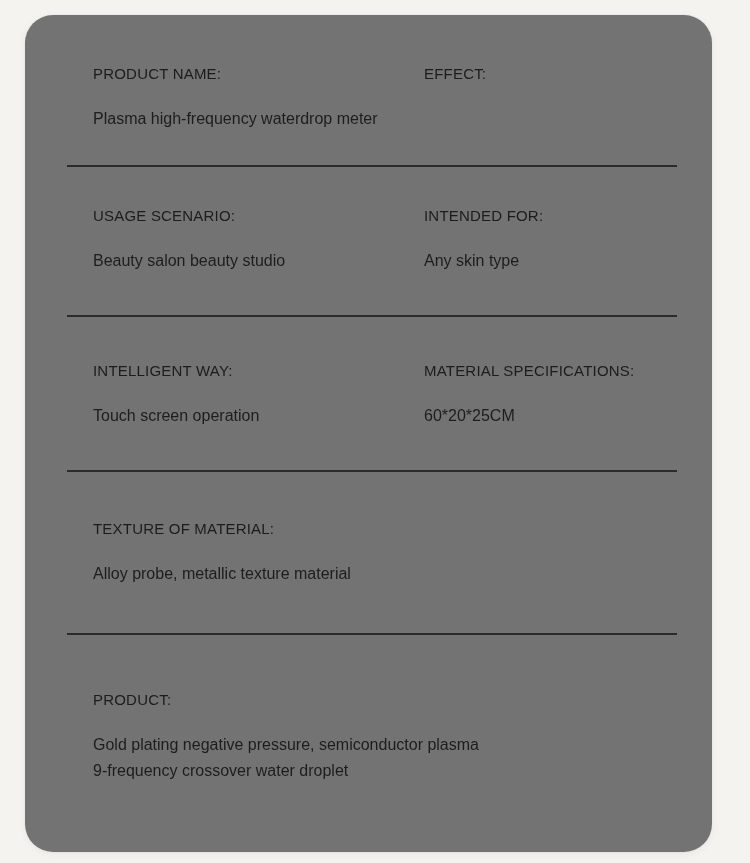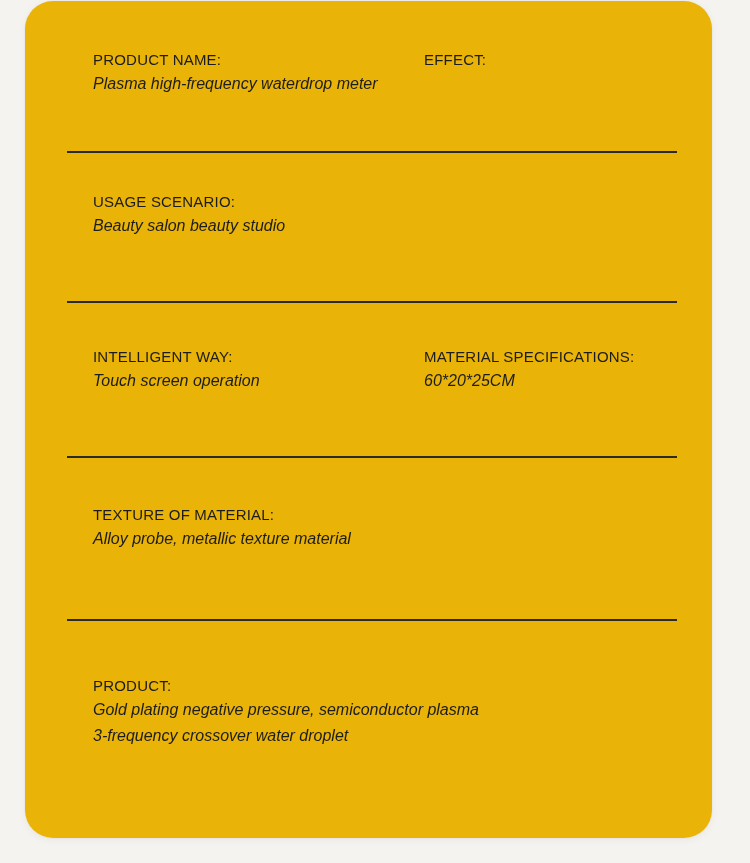--- a/index.html
+++ b/index.html
@@ -6,43 +6,43 @@
   html, body {
     width: 750px;
     height: 863px;
     background: #f5f3f0;
     font-family: "Liberation Sans", "DejaVu Sans", sans-serif;
     overflow: hidden;
   }
   .spec-card {
     position: absolute;
     left: 25px;
-    top: 1px;
+    top: 15px;
     width: 687px;
     height: 837px;
-    background: #eab308;
+    background: #737373;
     border-radius: 28px;
     box-shadow: 0 2px 8px rgba(0,0,0,0.05), 0 0 0 1px rgba(0,0,0,0.02);
   }
   .cell {
     position: absolute;
     color: #1c1c1c;
   }
   .cell .label {
     font-size: 15px;
     line-height: 22px;
     letter-spacing: 0.2px;
     color: #1c1c1c;
   }
   .cell .value {
+    margin-top: 21px;
     font-size: 16px;
     line-height: 26px;
     color: #1d1d1d;
     white-space: pre-line;
-    font-style: italic;
   }
   .divider {
     position: absolute;
     left: 42px;
     width: 610px;
     height: 2px;
     background: #2b2b2b;
   }
   
   .c0 { left: 68px;  top: 48px;  width: 320px; }
@@ -72,20 +72,24 @@
     <div class="label">EFFECT:</div>
   </div>
 
   <div class="divider d0"></div>
 
   <div class="cell c2">
     <div class="label">USAGE SCENARIO:</div>
     <div class="value">Beauty salon beauty studio</div>
   </div>
 
+  <div class="cell c3">
+    <div class="label">INTENDED FOR:</div>
+    <div class="value">Any skin type</div>
+  </div>
 
   <div class="divider d1"></div>
 
   <div class="cell c4">
     <div class="label">INTELLIGENT WAY:</div>
     <div class="value">Touch screen operation</div>
   </div>
 
   <div class="cell c5">
     <div class="label">MATERIAL SPECIFICATIONS:</div>
@@ -97,16 +101,16 @@
   <div class="cell c6">
     <div class="label">TEXTURE OF MATERIAL:</div>
     <div class="value">Alloy probe, metallic texture material</div>
   </div>
 
   <div class="divider d3"></div>
 
   <div class="cell c7">
     <div class="label">PRODUCT:</div>
     <div class="value">Gold plating negative pressure, semiconductor plasma
-3-frequency crossover water droplet</div>
+9-frequency crossover water droplet</div>
   </div>
 
 </div>
 
 </body></html>

